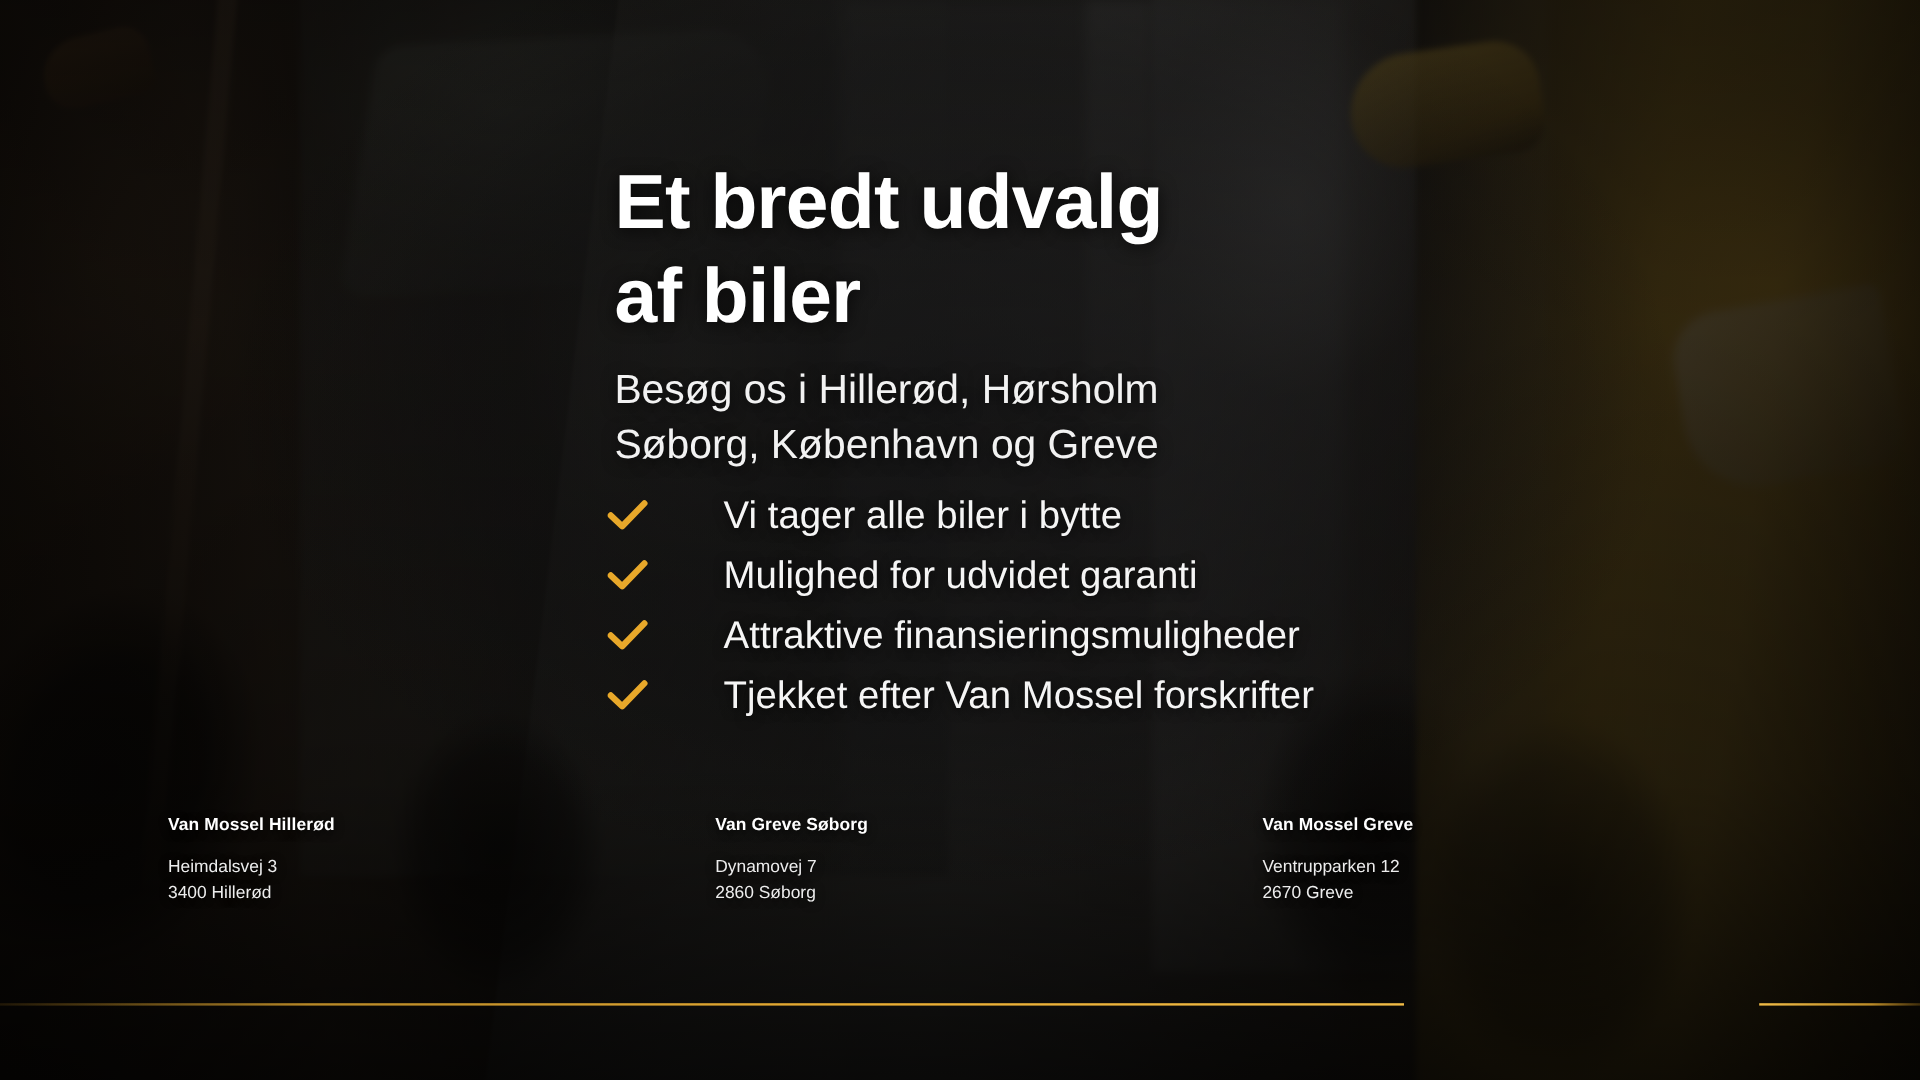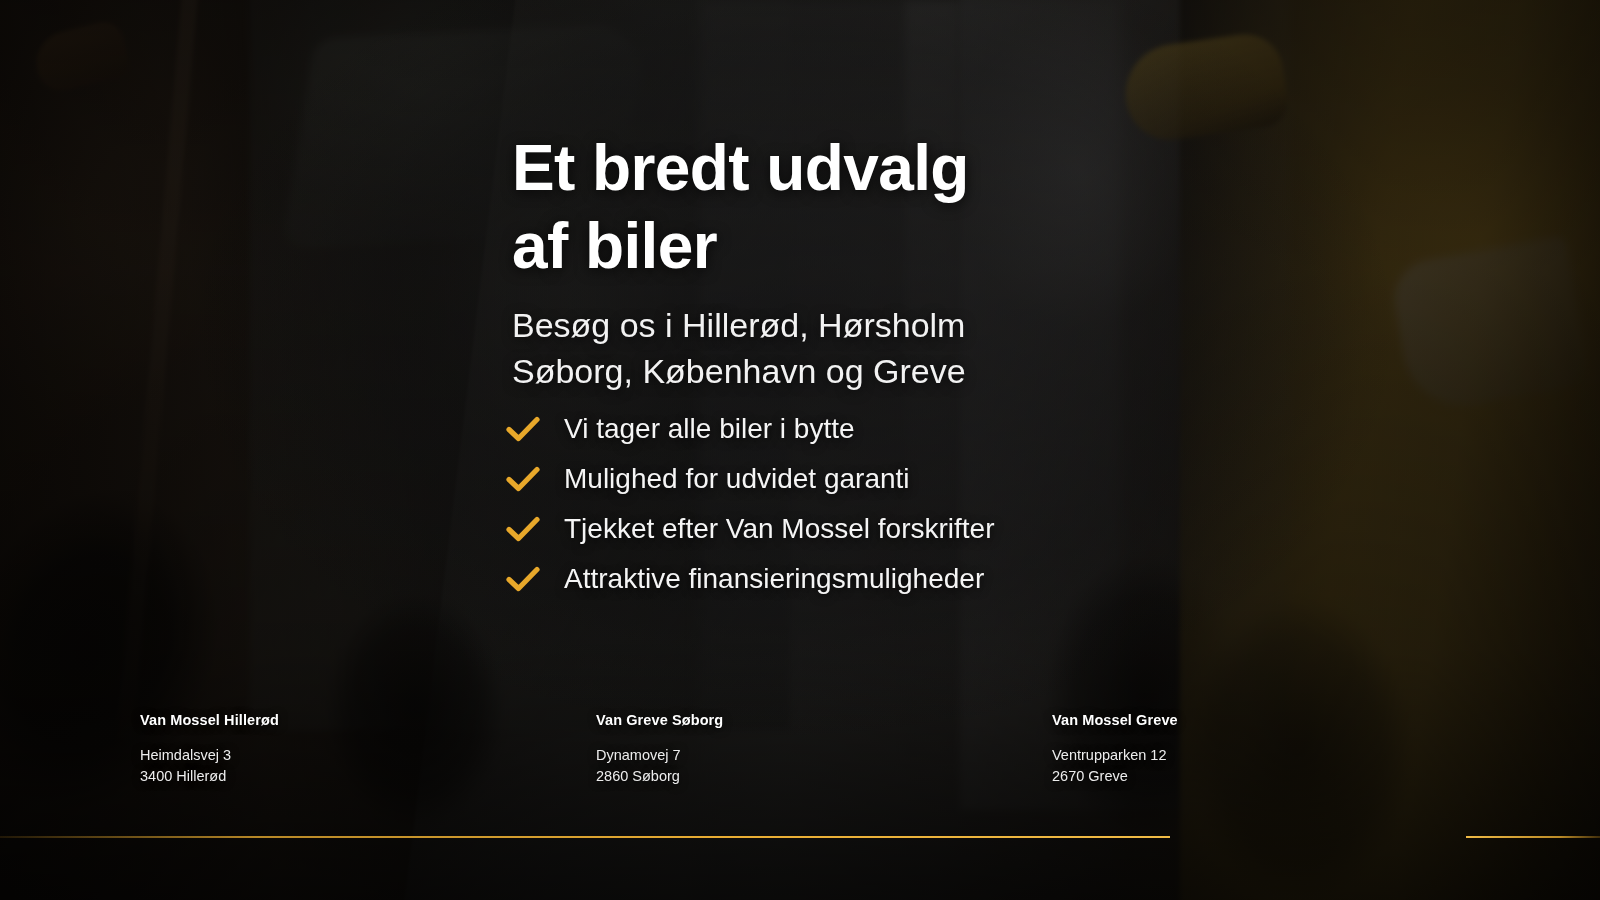--- a/index.html
+++ b/index.html
@@ -237,32 +237,33 @@
   }
   .check-icon {
     flex: 0 0 auto;
     width: 34px;
     height: 28px;
     margin-right: 24px;
     display: block;
   }
   .benefit-label {
     color: #f5f5f5;
-    font-size: 28px;
+    font-size: 32px;
     font-weight: 400;
     line-height: 1;
     text-shadow: 0 2px 10px rgba(0,0,0,.72);
     white-space: nowrap;
+    margin-left: 39px;
   }
 
   
   .dealers {
     position: absolute;
     left: 140px;
-    top: 712px;
+    top: 680px;
     width: 1320px;
     display: flex;
     gap: 48px;
   }
   .dealer {
     flex: 1 1 0;
   }
   .dealer-name {
     color: #ffffff;
     font-size: 14.5px;
@@ -356,27 +357,27 @@
       <li class="benefit-item">
         <svg class="check-icon" viewBox="0 0 34 28" aria-hidden="true">
           <path d="M3 14.5 L12.5 23.5 L31 4.5" fill="none" stroke="#e8a82a" stroke-width="5.2" stroke-linecap="round" stroke-linejoin="round"></path>
         </svg>
         <span class="benefit-label">Mulighed for udvidet garanti</span>
       </li>
       <li class="benefit-item">
         <svg class="check-icon" viewBox="0 0 34 28" aria-hidden="true">
           <path d="M3 14.5 L12.5 23.5 L31 4.5" fill="none" stroke="#e8a82a" stroke-width="5.2" stroke-linecap="round" stroke-linejoin="round"></path>
         </svg>
-        <span class="benefit-label">Tjekket efter Van Mossel forskrifter</span>
+        <span class="benefit-label">Attraktive finansieringsmuligheder</span>
       </li>
       <li class="benefit-item">
         <svg class="check-icon" viewBox="0 0 34 28" aria-hidden="true">
           <path d="M3 14.5 L12.5 23.5 L31 4.5" fill="none" stroke="#e8a82a" stroke-width="5.2" stroke-linecap="round" stroke-linejoin="round"></path>
         </svg>
-        <span class="benefit-label">Attraktive finansieringsmuligheder</span>
+        <span class="benefit-label">Tjekket efter Van Mossel forskrifter</span>
       </li>
     </ul>
 
     <div class="dealers">
       <div class="dealer">
         <div class="dealer-name">Van Mossel Hillerød</div>
         <div class="dealer-street">Heimdalsvej 3</div>
         <div class="dealer-city">3400 Hillerød</div>
       </div>
       <div class="dealer">

